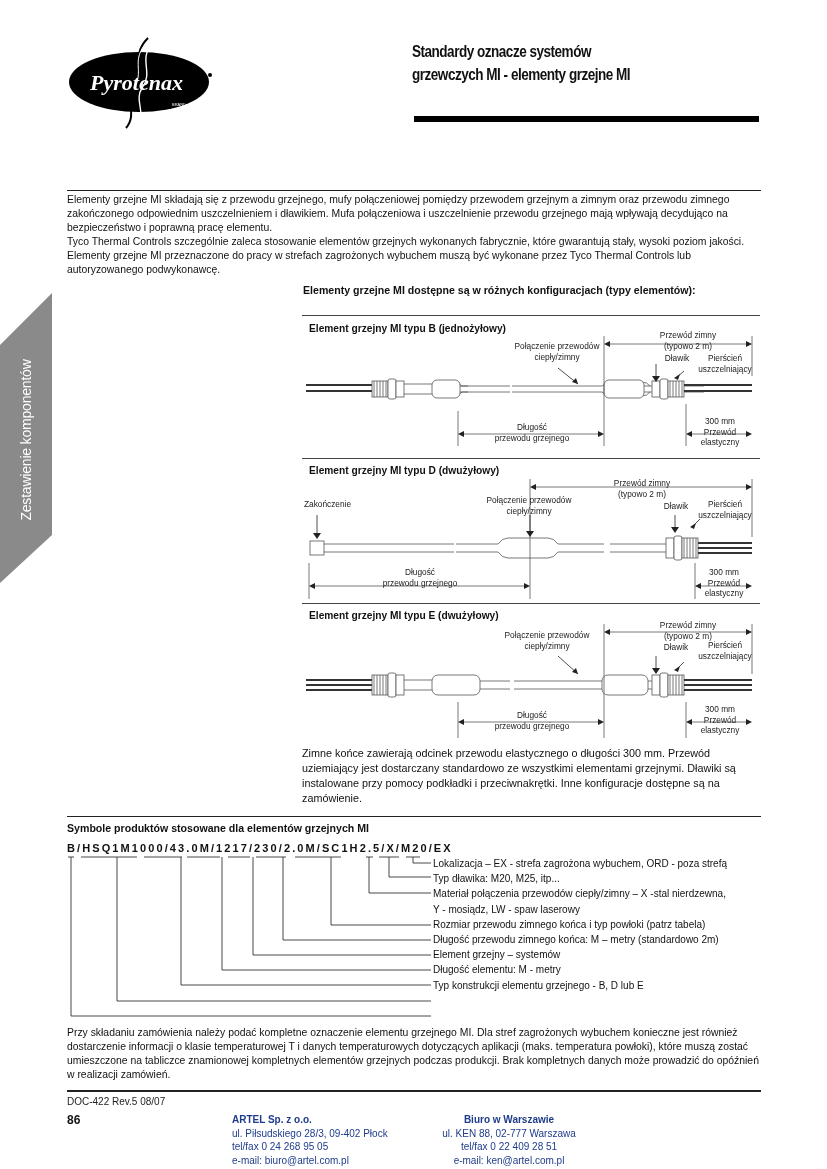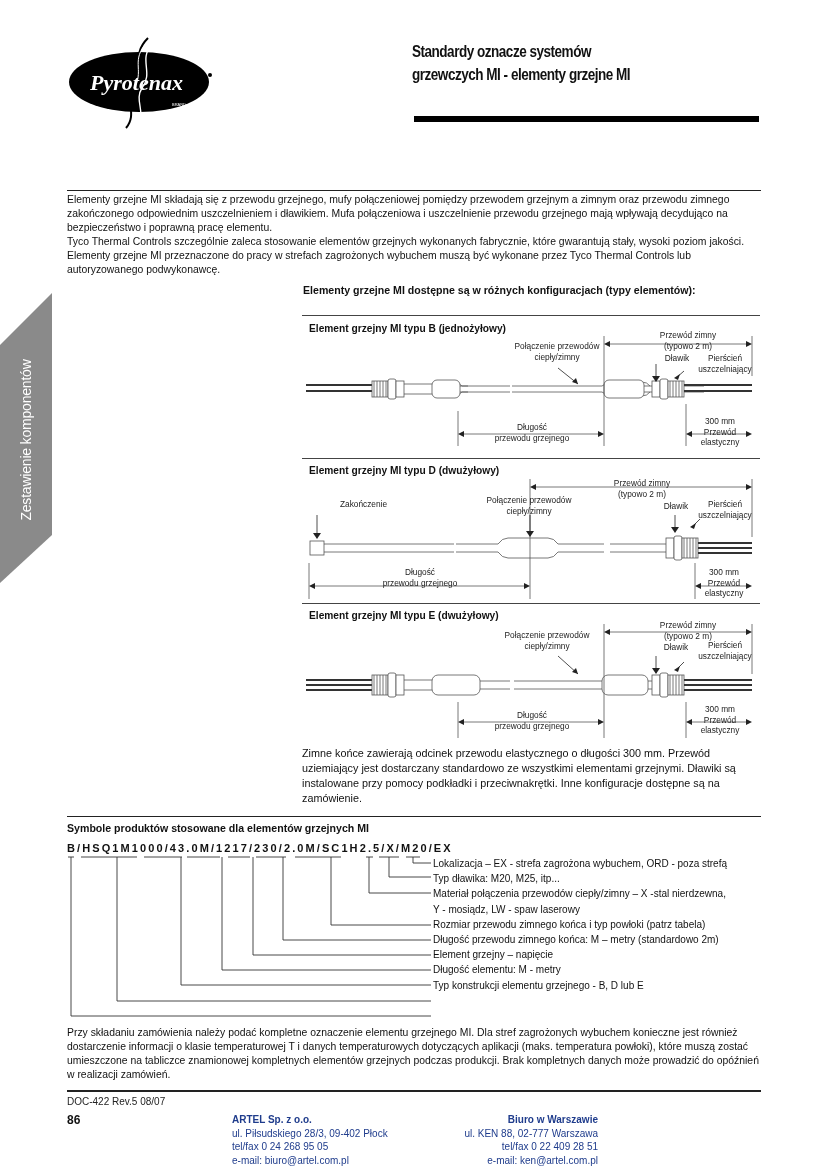--- a/index.html
+++ b/index.html
@@ -21,21 +21,21 @@
   .sym-title{left:67px;top:822px;font-size:10.6px;font-weight:bold;}
   .code{left:67px;top:842px;font-size:11px;font-weight:bold;letter-spacing:2.1px;white-space:nowrap;}
   .legend{left:433px;top:856px;font-size:10px;line-height:15.2px;white-space:nowrap;}
   .legend div{height:15.2px;}
   .order{left:67px;top:1026px;width:700px;font-size:10.4px;line-height:14px;}
   .doc{left:67px;top:1096px;font-size:10px;color:#222;}
   .pagenum{left:67px;top:1113px;font-size:12px;font-weight:bold;}
   .addr{font-size:10px;line-height:13.5px;color:#1f3c8c;}
   .addr .h{font-weight:bold;color:#1f3c8c;}
   .addr-l{left:232px;top:1113px;}
-  .addr-r{left:420px;top:1113px;width:178px;text-align:right;}
+  .addr-r{left:420px;top:1113px;width:178px;text-align:center;}
   svg{position:absolute;left:0;top:0;overflow:visible;}
 </style>
 </head>
 <body>
 
 <div class="abs logo">
   <svg width="150" height="92" viewBox="0 0 150 92">
     <ellipse cx="71" cy="46" rx="70" ry="30" fill="#000"></ellipse>
     <path d="M80 2 C62 20 78 32 66 50 C56 64 70 78 58 92" stroke="#000" stroke-width="2" fill="none"></path>
     <path d="M84 8 C70 24 86 36 74 52 C66 64 78 76 70 88" stroke="#fff" stroke-width="1.4" fill="none"></path>
@@ -177,21 +177,21 @@
       <polygon points="238,28 244,25 244,31"></polygon>
         <polygon points="460,28 454,25 454,31"></polygon>
       <polygon points="403,127 409,124 409,130"></polygon>
         <polygon points="460,127 454,124 454,130"></polygon>
       <polygon points="21,74 29,74 25,80"></polygon>
         <polygon points="234,72 242,72 238,78"></polygon>
       <polygon points="379,68 387,68 383,74"></polygon>
         <polygon points="398,68 404,64 402,70"></polygon>
     </g>
   </svg>
-  <div class="lbl" style="left:12px;top:40px;text-align:left;margin-left:36px;">Zakończenie</div>
+  <div class="lbl" style="left:12px;top:40px;text-align:left;">Zakończenie</div>
   <div class="lbl" style="left:310px;top:19px;width:80px;">
       <div>Przewód zimny</div>
       <div>(typowo 2 m)</div>
     </div>
   <div class="lbl" style="left:182px;top:36px;width:110px;">
       <div>Połączenie przewodów</div>
       <div>ciepły/zimny</div>
     </div>
   <div class="lbl" style="left:364px;top:42px;width:40px;">Dławik</div>
   <div class="lbl" style="left:400px;top:40px;width:66px;">
@@ -314,21 +314,21 @@
   </g>
 </svg>
 
 <div class="abs legend">
   <div>Lokalizacja – EX - strefa zagrożona wybuchem, ORD - poza strefą</div>
   <div>Typ dławika: M20, M25, itp...</div>
   <div>Materiał połączenia przewodów ciepły/zimny – X -stal nierdzewna,</div>
   <div>Y - mosiądz, LW - spaw laserowy</div>
   <div>Rozmiar przewodu zimnego końca i typ powłoki (patrz tabela)</div>
   <div>Długość przewodu zimnego końca: M – metry (standardowo 2m)</div>
-  <div>Element grzejny – napięcie</div>
+  <div>Element grzejny – systemów</div>
   <div>Długość elementu: M - metry</div>
   <div>Typ konstrukcji elementu grzejnego - B, D lub E</div>
 </div>
 
 <div class="abs order">Przy składaniu zamówienia należy podać kompletne oznaczenie elementu grzejnego MI. Dla stref zagrożonych wybuchem konieczne jest również dostarczenie informacji o klasie temperaturowej T i danych temperaturowych dotyczących aplikacji (maks. temperatura powłoki), które muszą zostać umieszczone na tabliczce znamionowej kompletnych elementów grzejnych podczas produkcji. Brak kompletnych danych może prowadzić do opóźnień w realizacji zamówień.</div>
 
 <div class="hr" style="left:67px;top:1090px;width:694px;border-top-width:2px;"></div>
 <div class="abs doc">DOC-422  Rev.5  08/07</div>
 <div class="abs pagenum">86</div>
 

